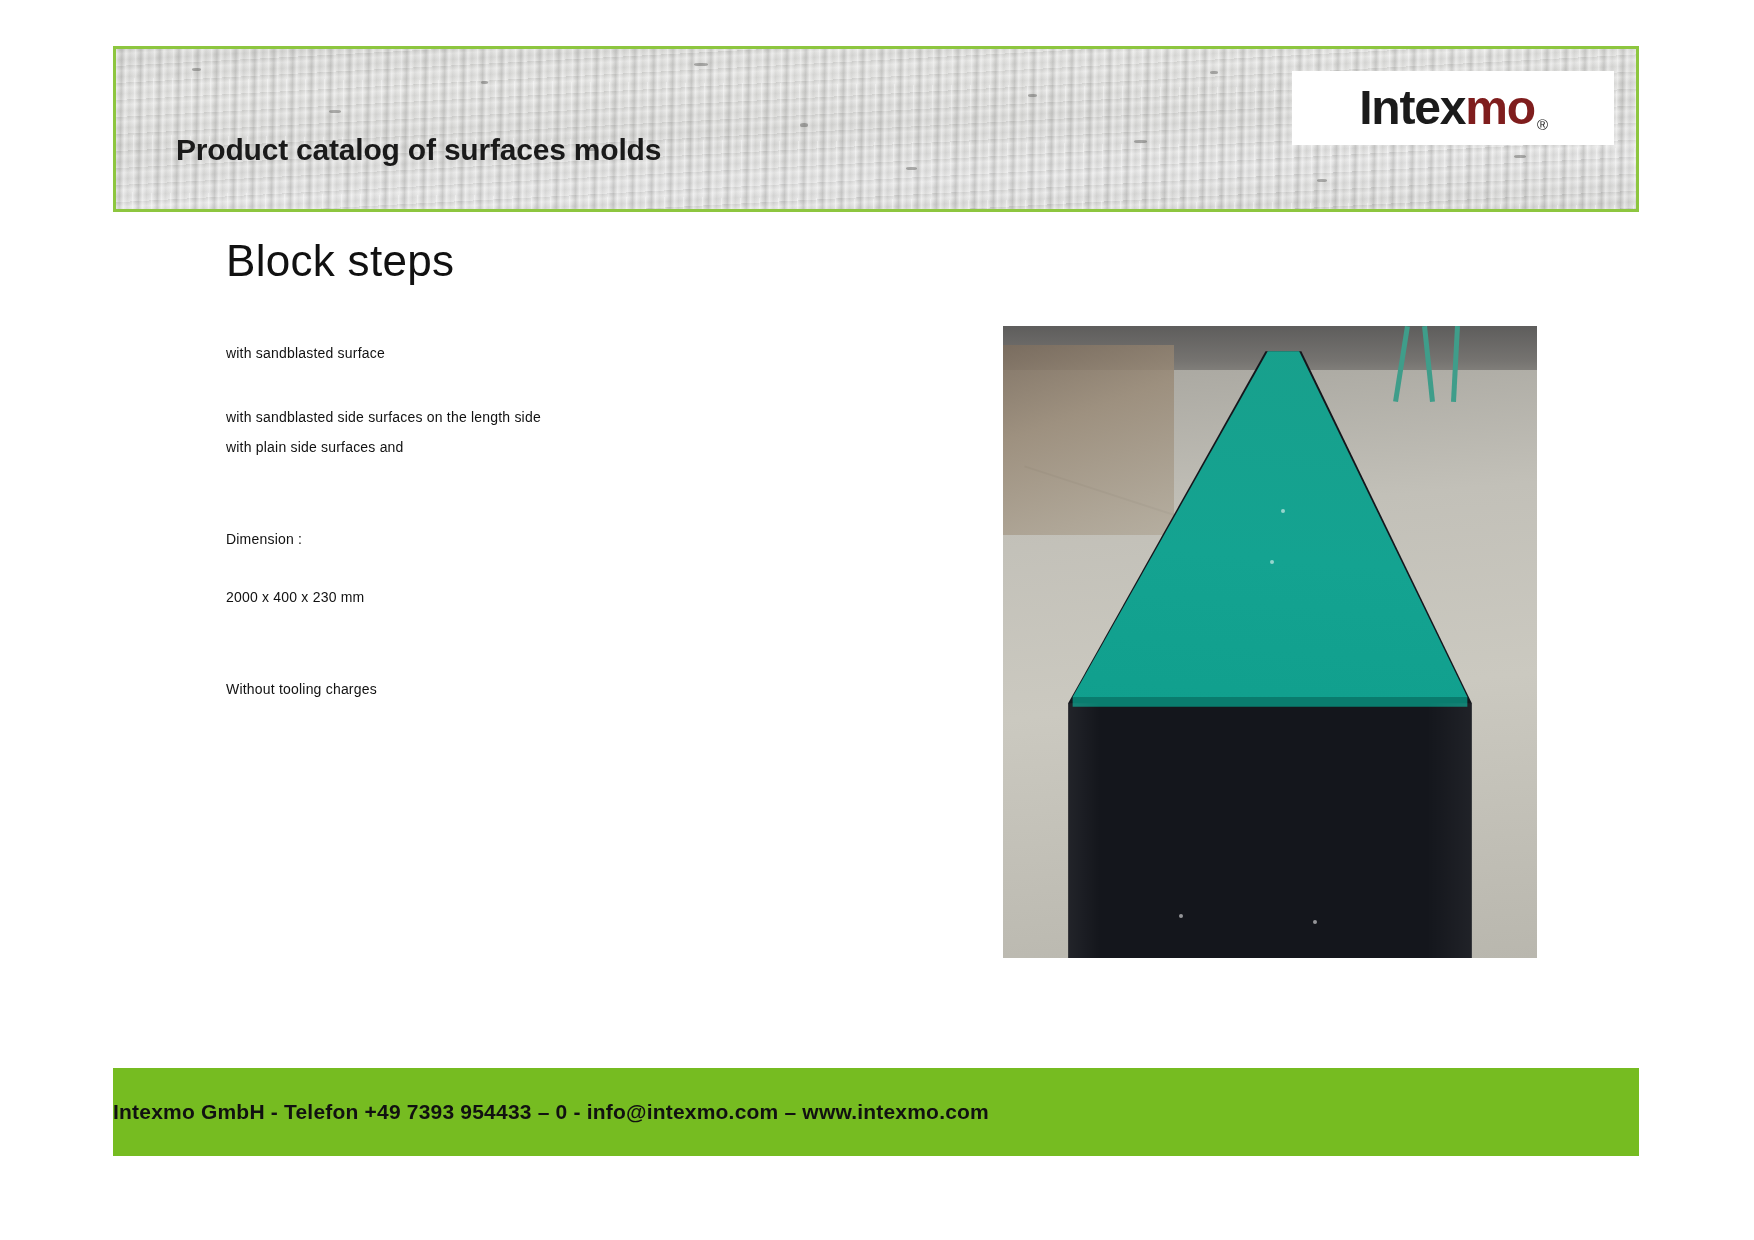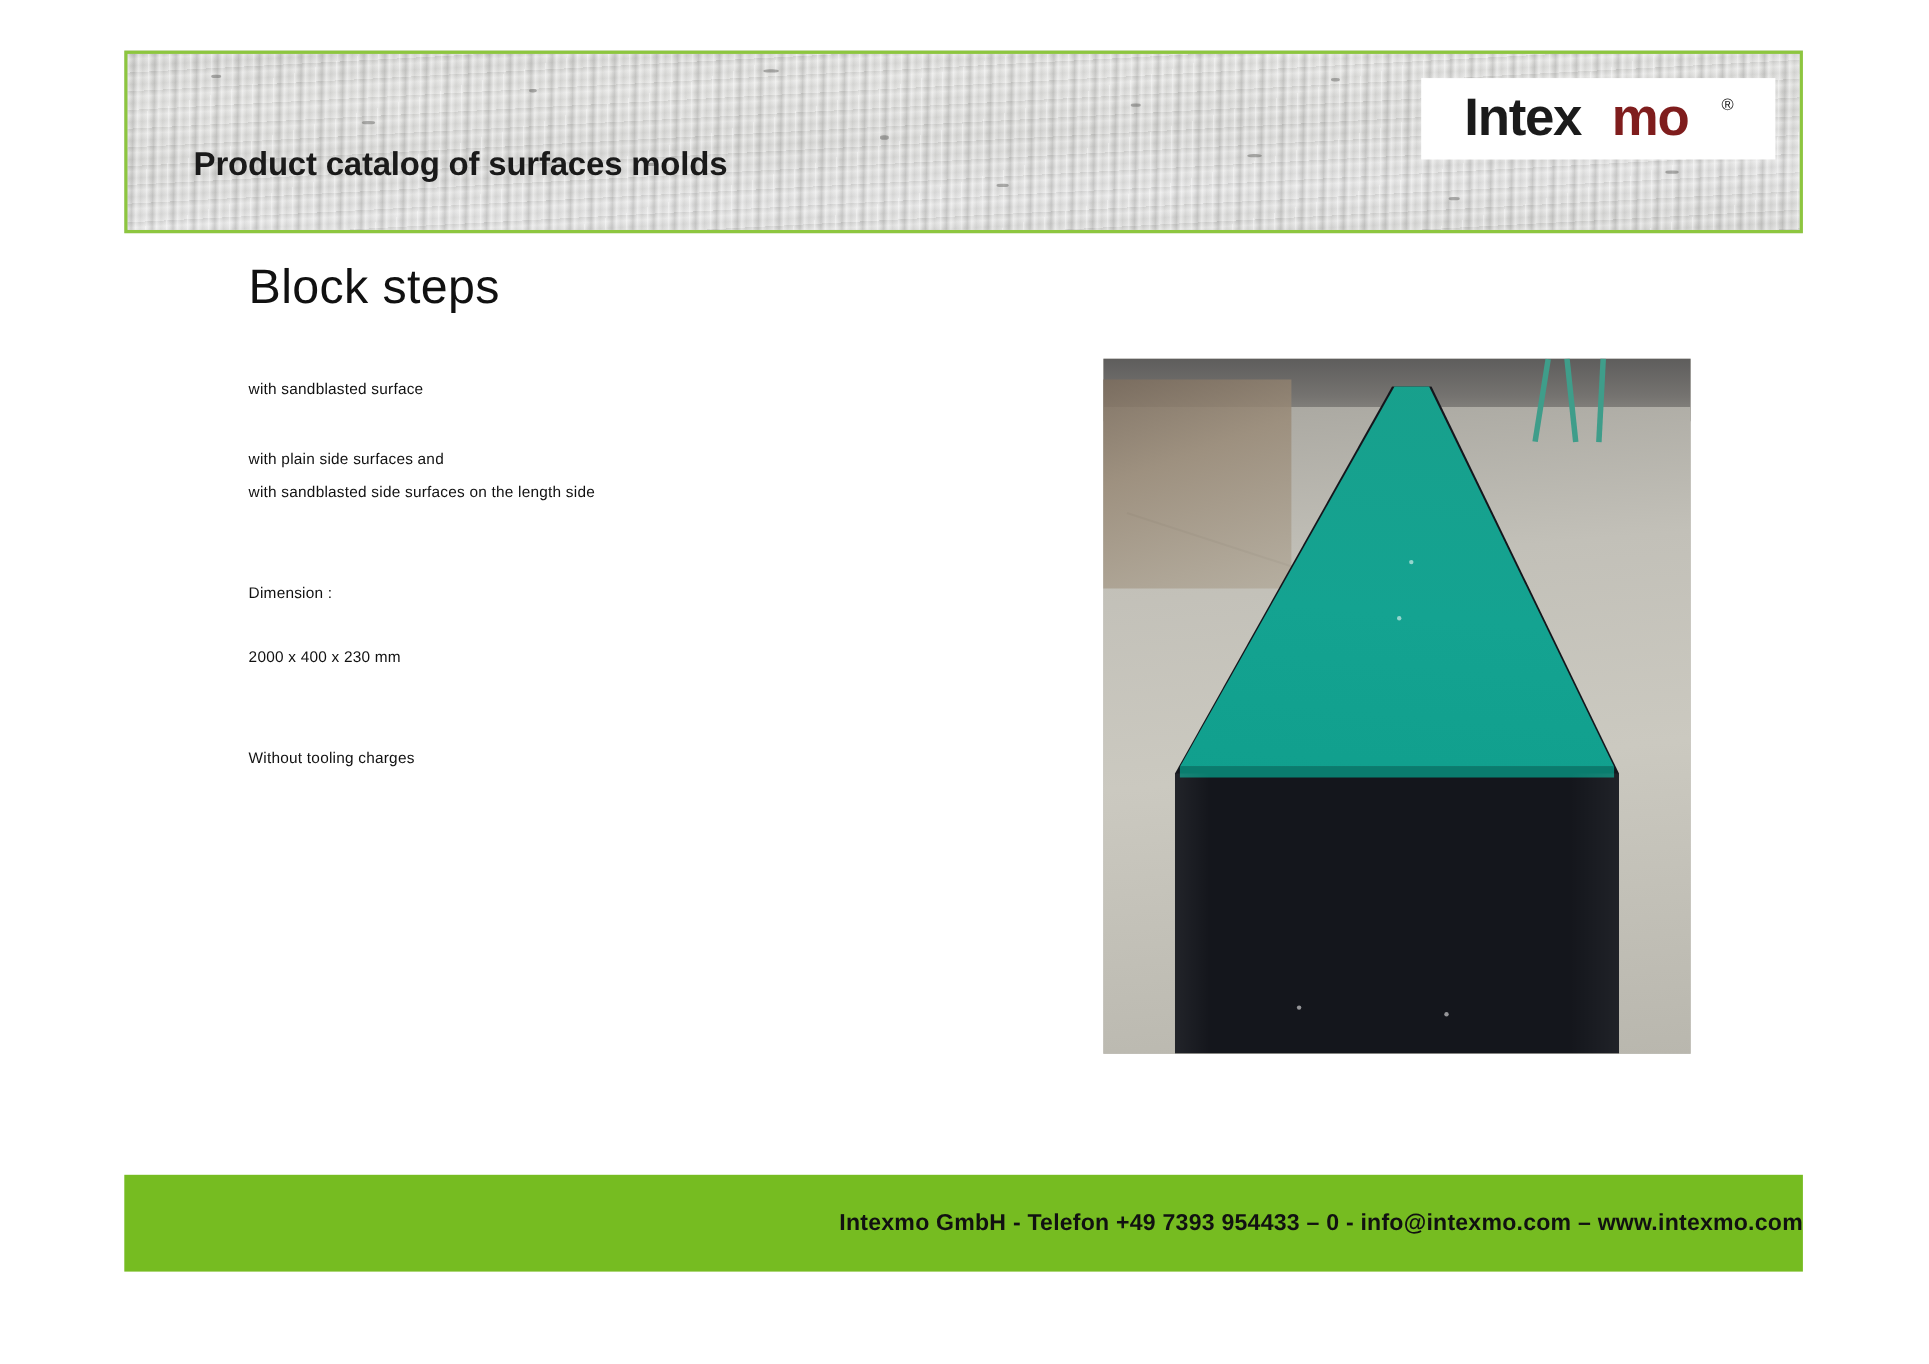--- a/index.html
+++ b/index.html
@@ -75,22 +75,21 @@
     align-items: center;
     justify-content: center;
   }
   .logo-text {
     font-size: 48px;
     font-weight: bold;
     letter-spacing: -1.2px;
     line-height: 1;
     white-space: nowrap;
     display: flex;
-    align-items: flex-start;
-    gap: 28px;
+    align-items: flex-end;
   }
   .logo-dark { color: #1b1b1b; }
   .logo-green { color: #7f1d1d; }
   .logo-reg {
     font-size: 15px;
     font-weight: normal;
     color: #1b1b1b;
     margin-left: 2px;
     margin-top: 4px;
   }
@@ -213,21 +212,21 @@
   
   .footer {
     position: absolute;
     left: 113px;
     top: 1068px;
     width: 1526px;
     height: 88px;
     background: #76BC21;
     display: flex;
     align-items: center;
-    justify-content: flex-end;
+    justify-content: flex-start;
   }
   .footer-text {
     font-size: 21px;
     font-weight: bold;
     color: #111111;
     letter-spacing: 0.2px;
     white-space: nowrap;
   }
 </style>
 </head>
@@ -262,22 +261,22 @@
   </div>
 </div>
 
 <div class="content-left">
   <h1 class="product-title">Block steps</h1>
 
   <div class="spec-line">with sandblasted surface</div>
 
   <div class="gap-lg"></div>
 
+  <div class="spec-line">with sandblasted side surfaces on the length side</div>
   <div class="spec-line">with plain side surfaces and</div>
-  <div class="spec-line">with sandblasted side surfaces on the length side</div>
 
   <div class="gap-xl"></div>
 
   <div class="spec-line">Dimension :</div>
 
   <div class="gap-md"></div>
 
   <div class="spec-line">2000 x 400 x 230 mm</div>
 
   <div class="gap-xl"></div>

